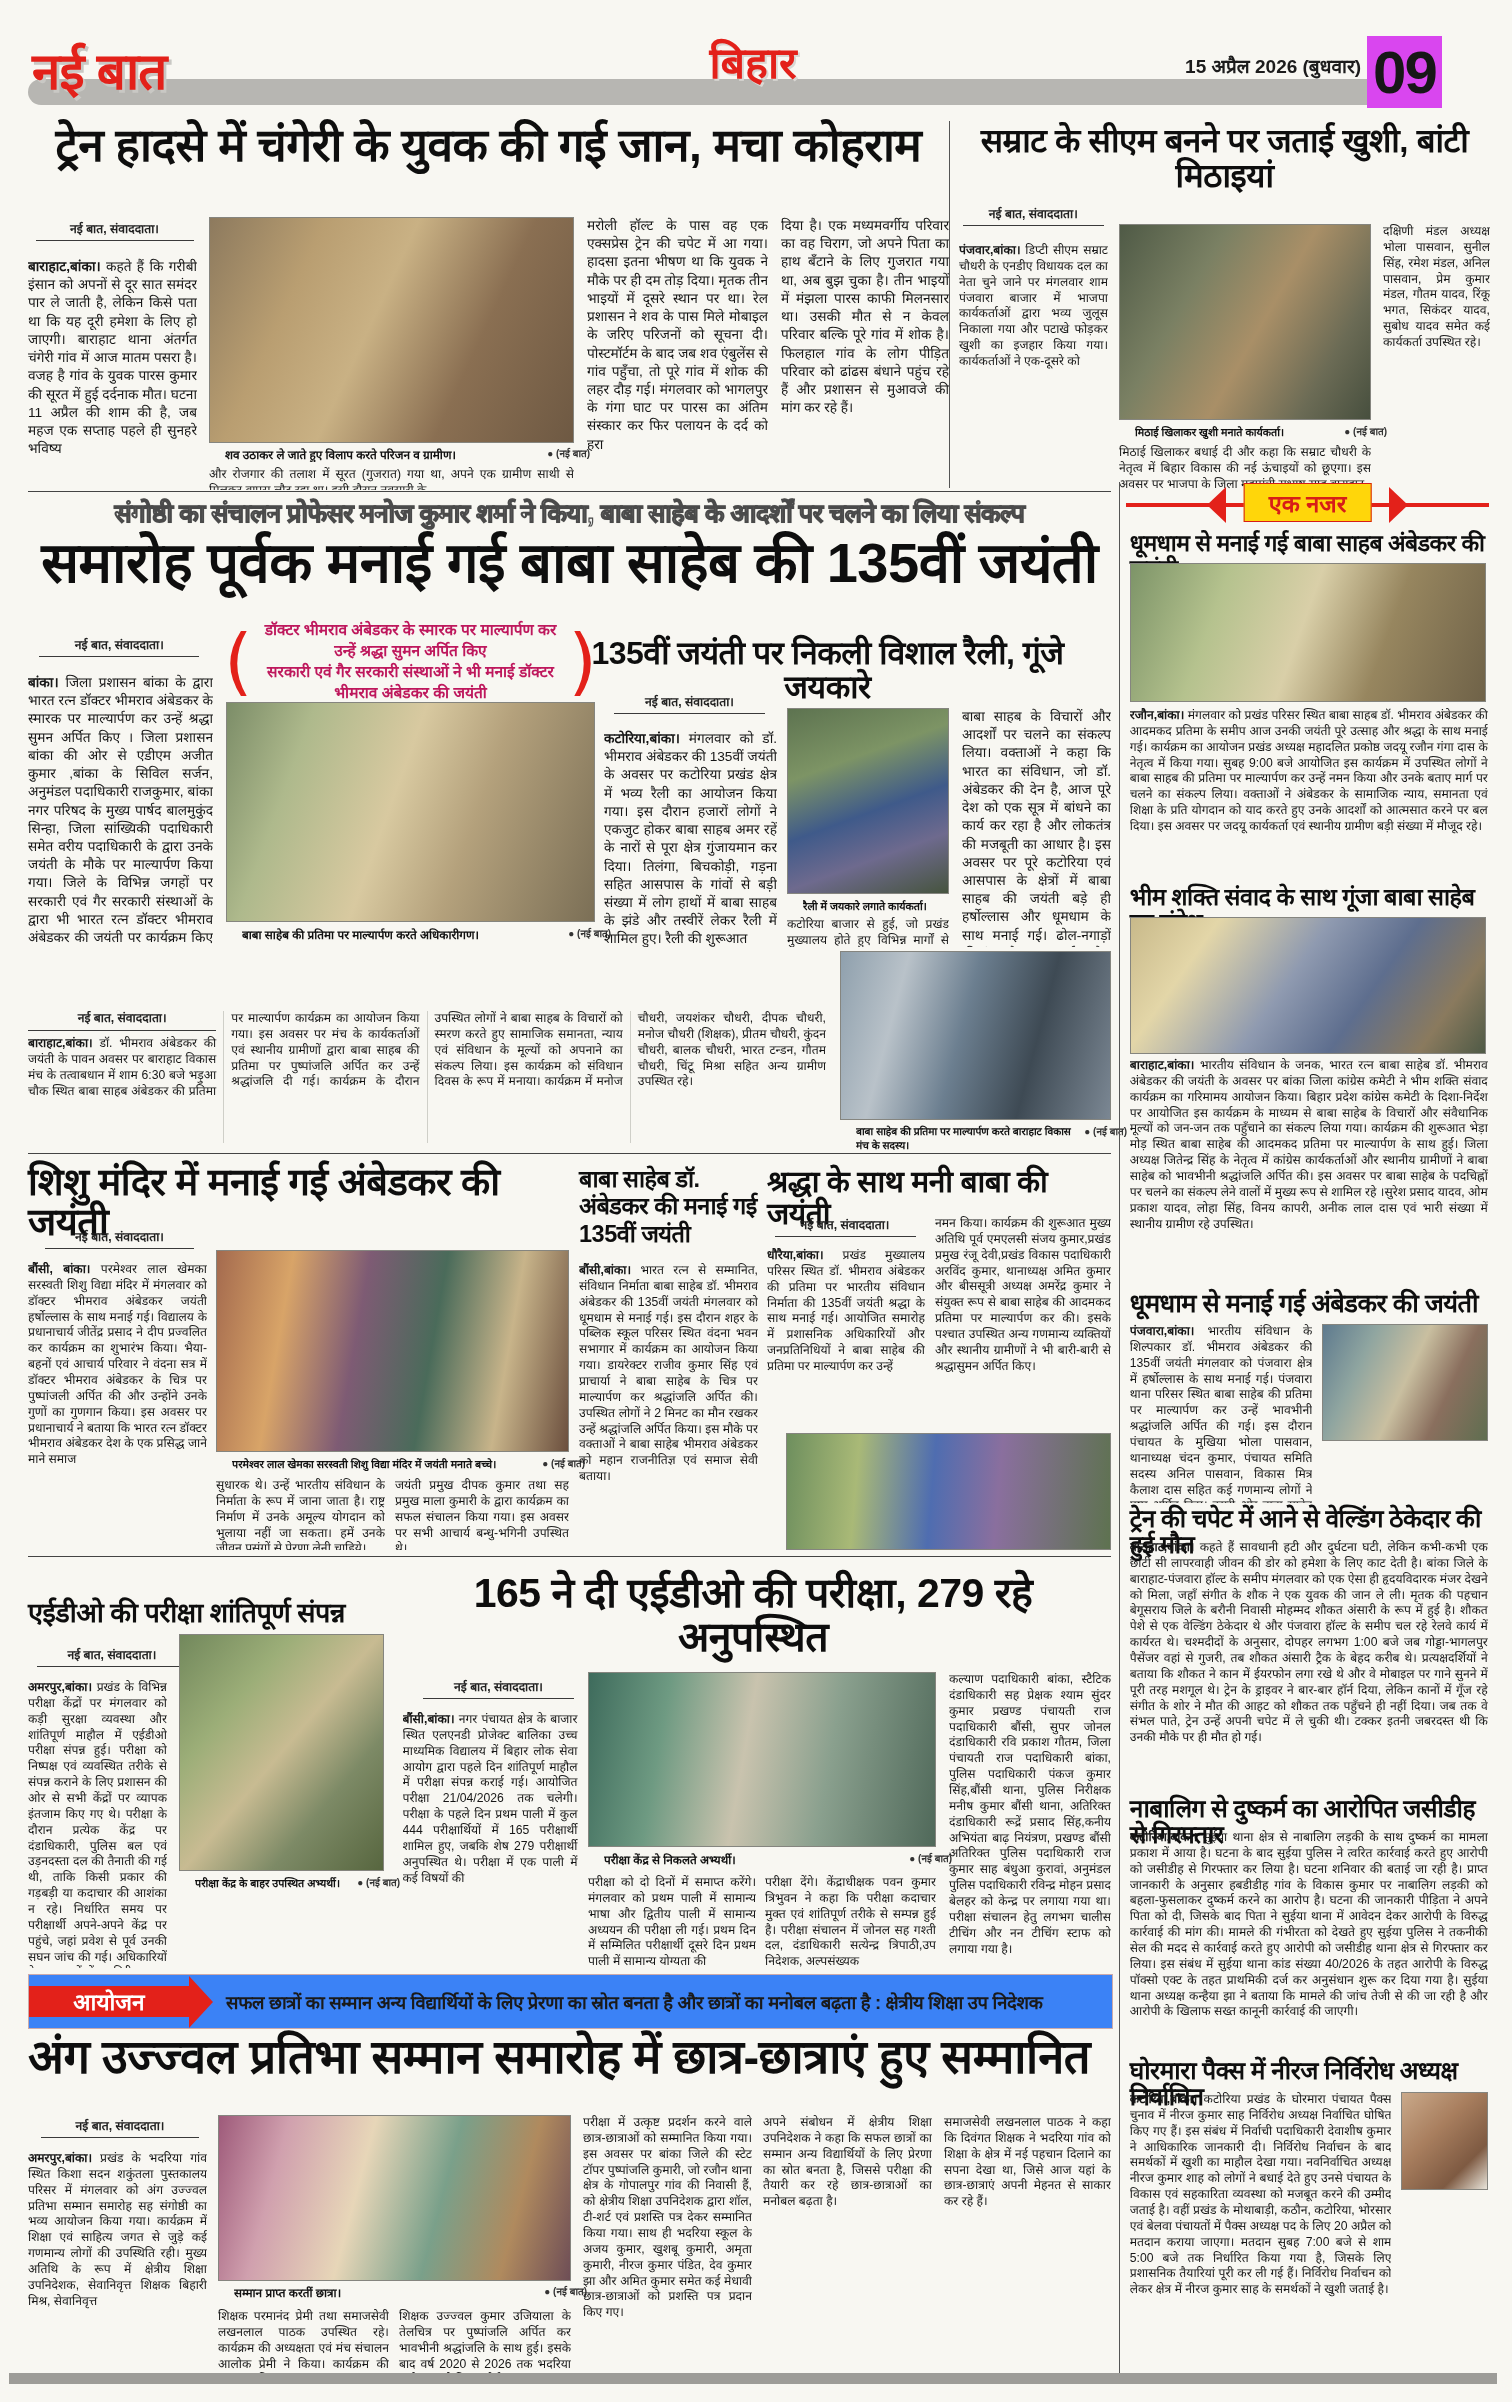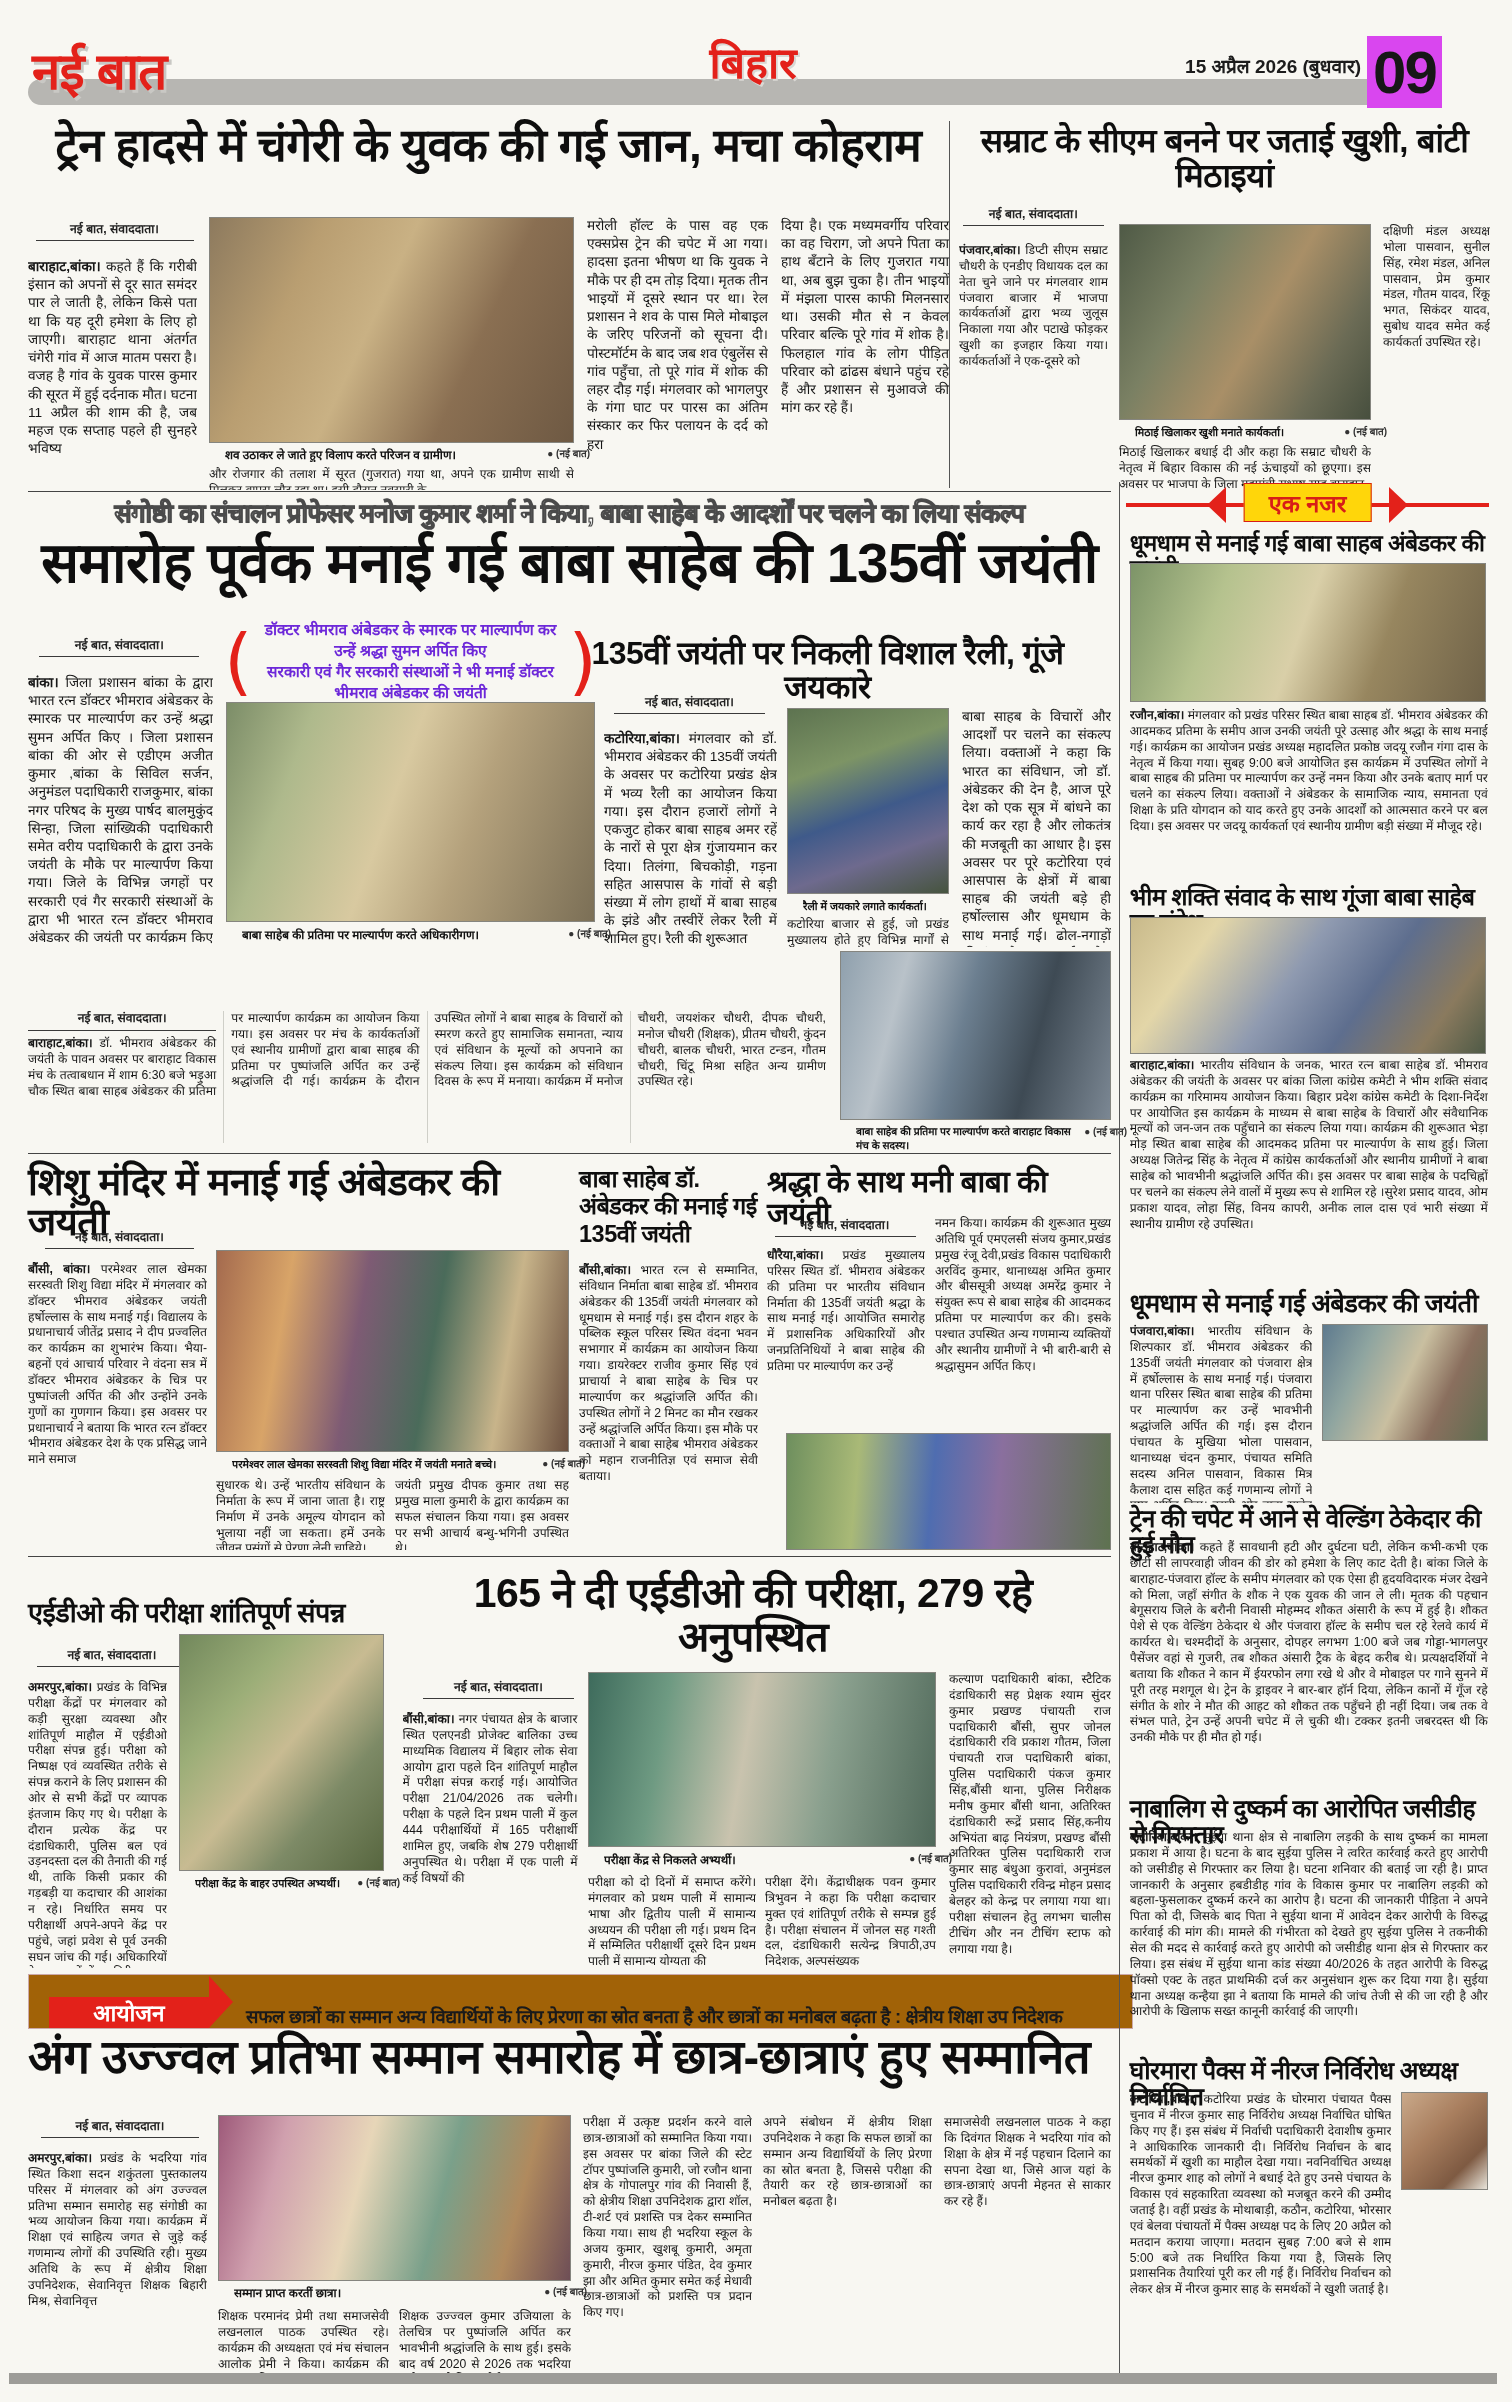--- a/index.html
+++ b/index.html
@@ -11,24 +11,24 @@
   .byline{font-size:12.2px;font-weight:700;text-align:center;border-bottom:1.4px solid #3a3a3a;padding-bottom:2.8px;color:#222;}
   .bt{font-size:13.7px;line-height:1.33;text-align:justify;color:#161616;overflow:hidden;}
   .bt b{font-weight:800;}
   .sm{font-size:12.2px;line-height:1.3;}
   .ph{border:0.9px solid #85857f;box-sizing:border-box;}
   .cap{font-size:11.8px;font-weight:700;color:#111;display:flex;justify-content:space-between;align-items:flex-start;gap:5.6px;overflow:hidden;margin-left:16px;}
   .credit{font-size:10px;font-weight:600;white-space:nowrap;color:#333;}
   .vrule{background:#555;width:0.9px;}
   .hrule{background:#444;height:0.9px;}
   .kicker{font-weight:800;color:#f3f3f1;-webkit-text-stroke:1.1px #4a4a4a;text-shadow:0 0 0.9px #777;letter-spacing:-0.5px;}
-  .standfirst{color:#6d28d9;font-weight:800;font-size:15.5px;line-height:1.35;text-align:center;}
+  .standfirst{color:#be185d;font-weight:800;font-size:15.5px;line-height:1.35;text-align:center;}
   .paren{color:#e3211a;font-weight:400;font-size:73px;line-height:0.85;font-family:"DejaVu Sans",sans-serif;}
   .cols4{column-count:4;column-gap:15px;column-rule:0.9px solid #cfcfc8;}
-  .banner{display:flex;align-items:flex-end;background:#a16207;border:0.9px solid #caa;padding-left:20px;}
+  .banner{display:flex;align-items:center;background:#3b82f6;border:0.9px solid #caa;}
   .banner .lab{background:#e3211a;color:#fff;font-weight:900;font-size:22.6px;display:flex;align-items:center;justify-content:center;width:160px;}
   .banner .arrow{width:0;height:0;border-top:26px solid transparent;border-bottom:26px solid transparent;border-left:24.5px solid #e3211a;}
   .banner .txt{flex:1;display:flex;align-items:center;font-weight:800;font-size:18.4px;color:#1a1a1a;padding:0 13px;letter-spacing:-0.3px;}
   .nazar-line{position:absolute;left:0;right:0;top:20px;height:3.8px;background:#e3211a;}
   .nazar-box{position:absolute;left:50%;transform:translateX(-50%);top:0;background:#ffd60a;border:1.9px solid #d71d18;color:#d71d18;
              font-weight:900;font-size:23.5px;padding:2.8px 24.5px;white-space:nowrap;}
   .tri{position:absolute;top:3.8px;width:0;height:0;border-top:18px solid transparent;border-bottom:18px solid transparent;}
   .floatR{float:right;margin:0 0 5.6px 9.4px;}
 </style>
 </head>

